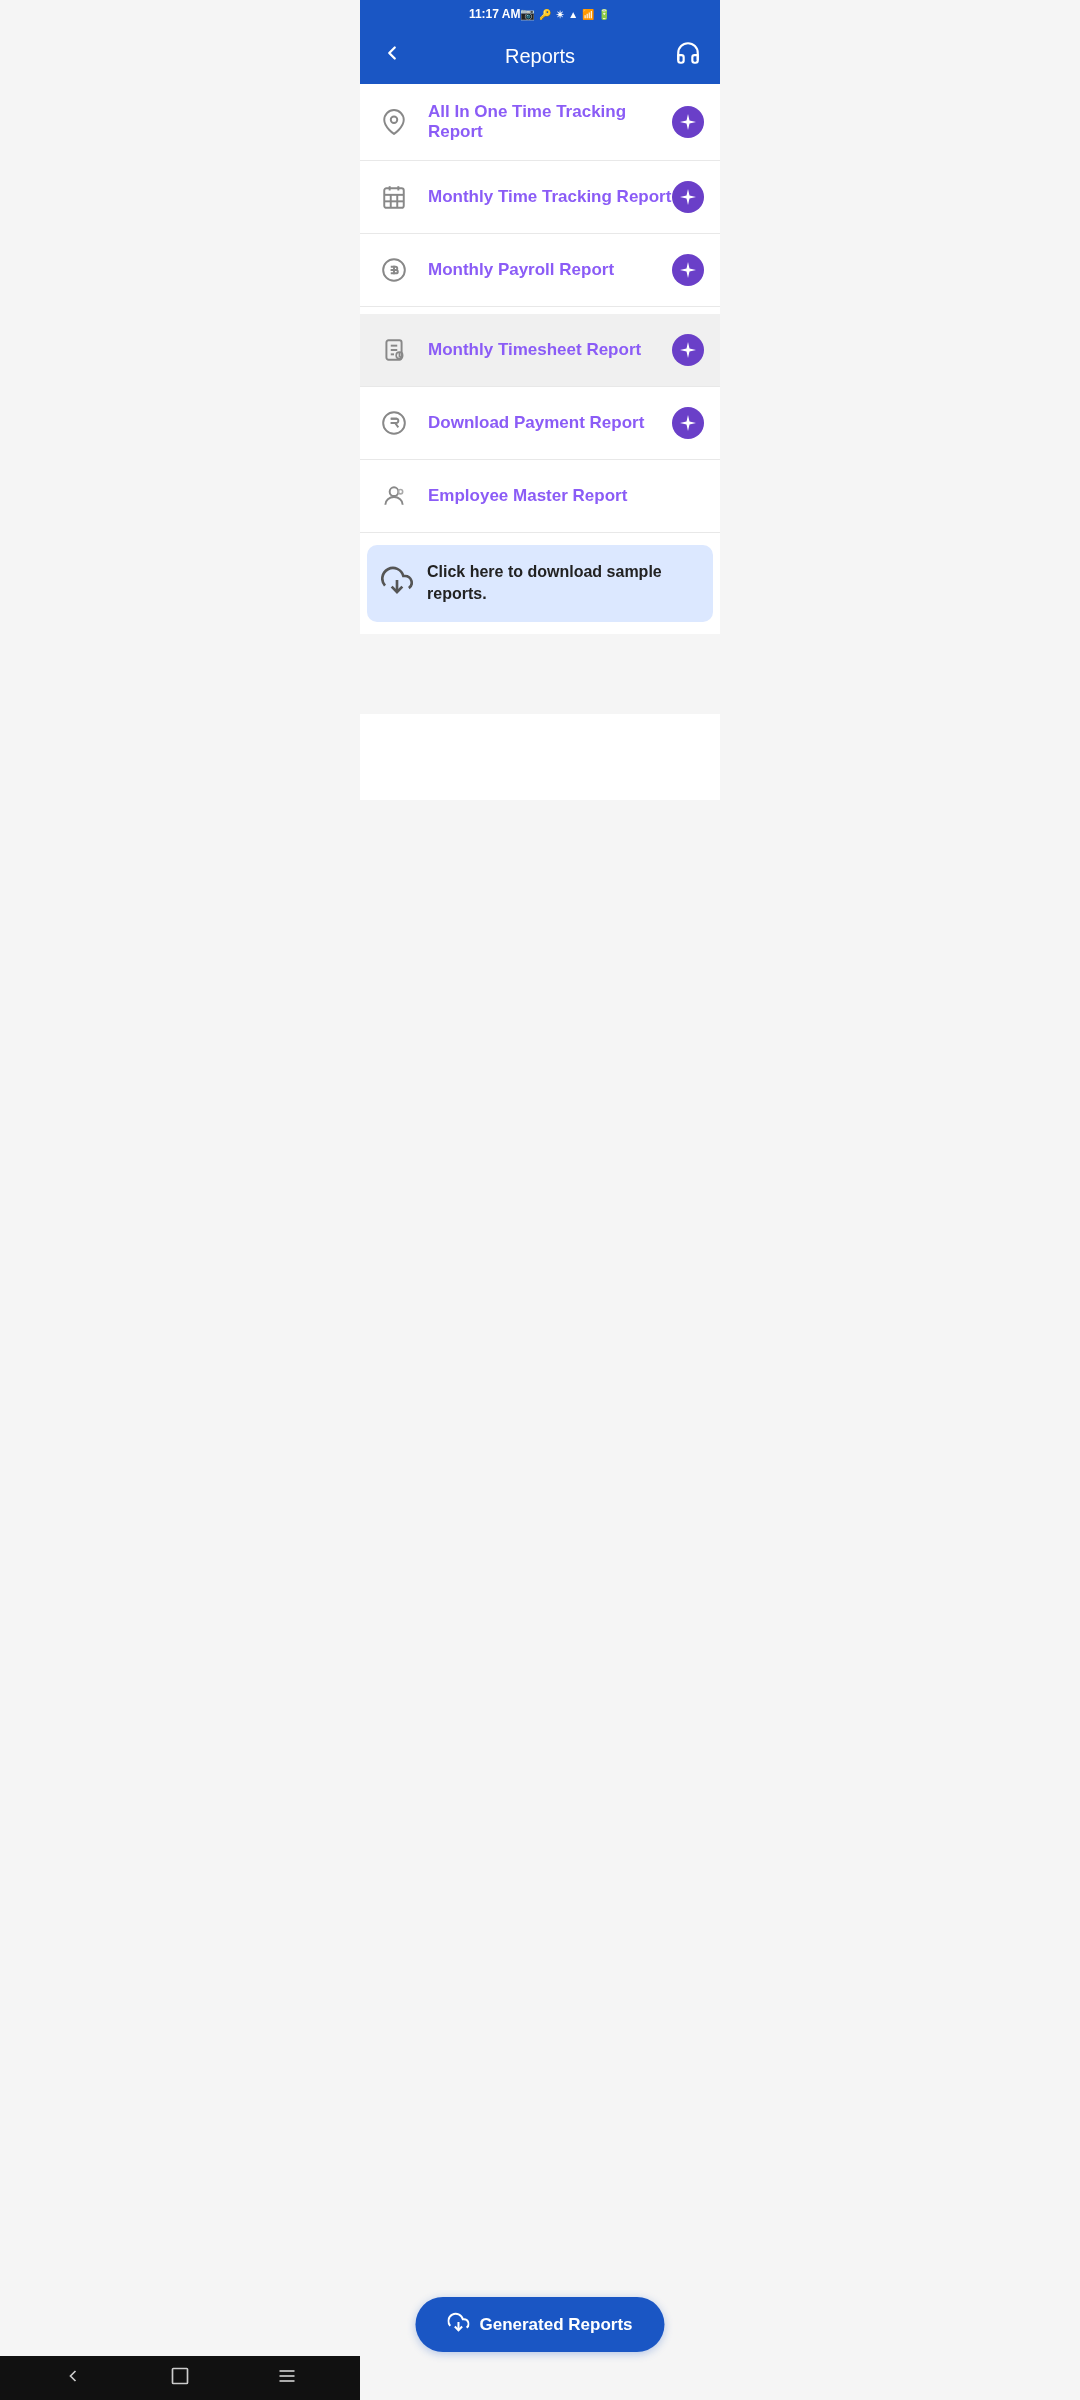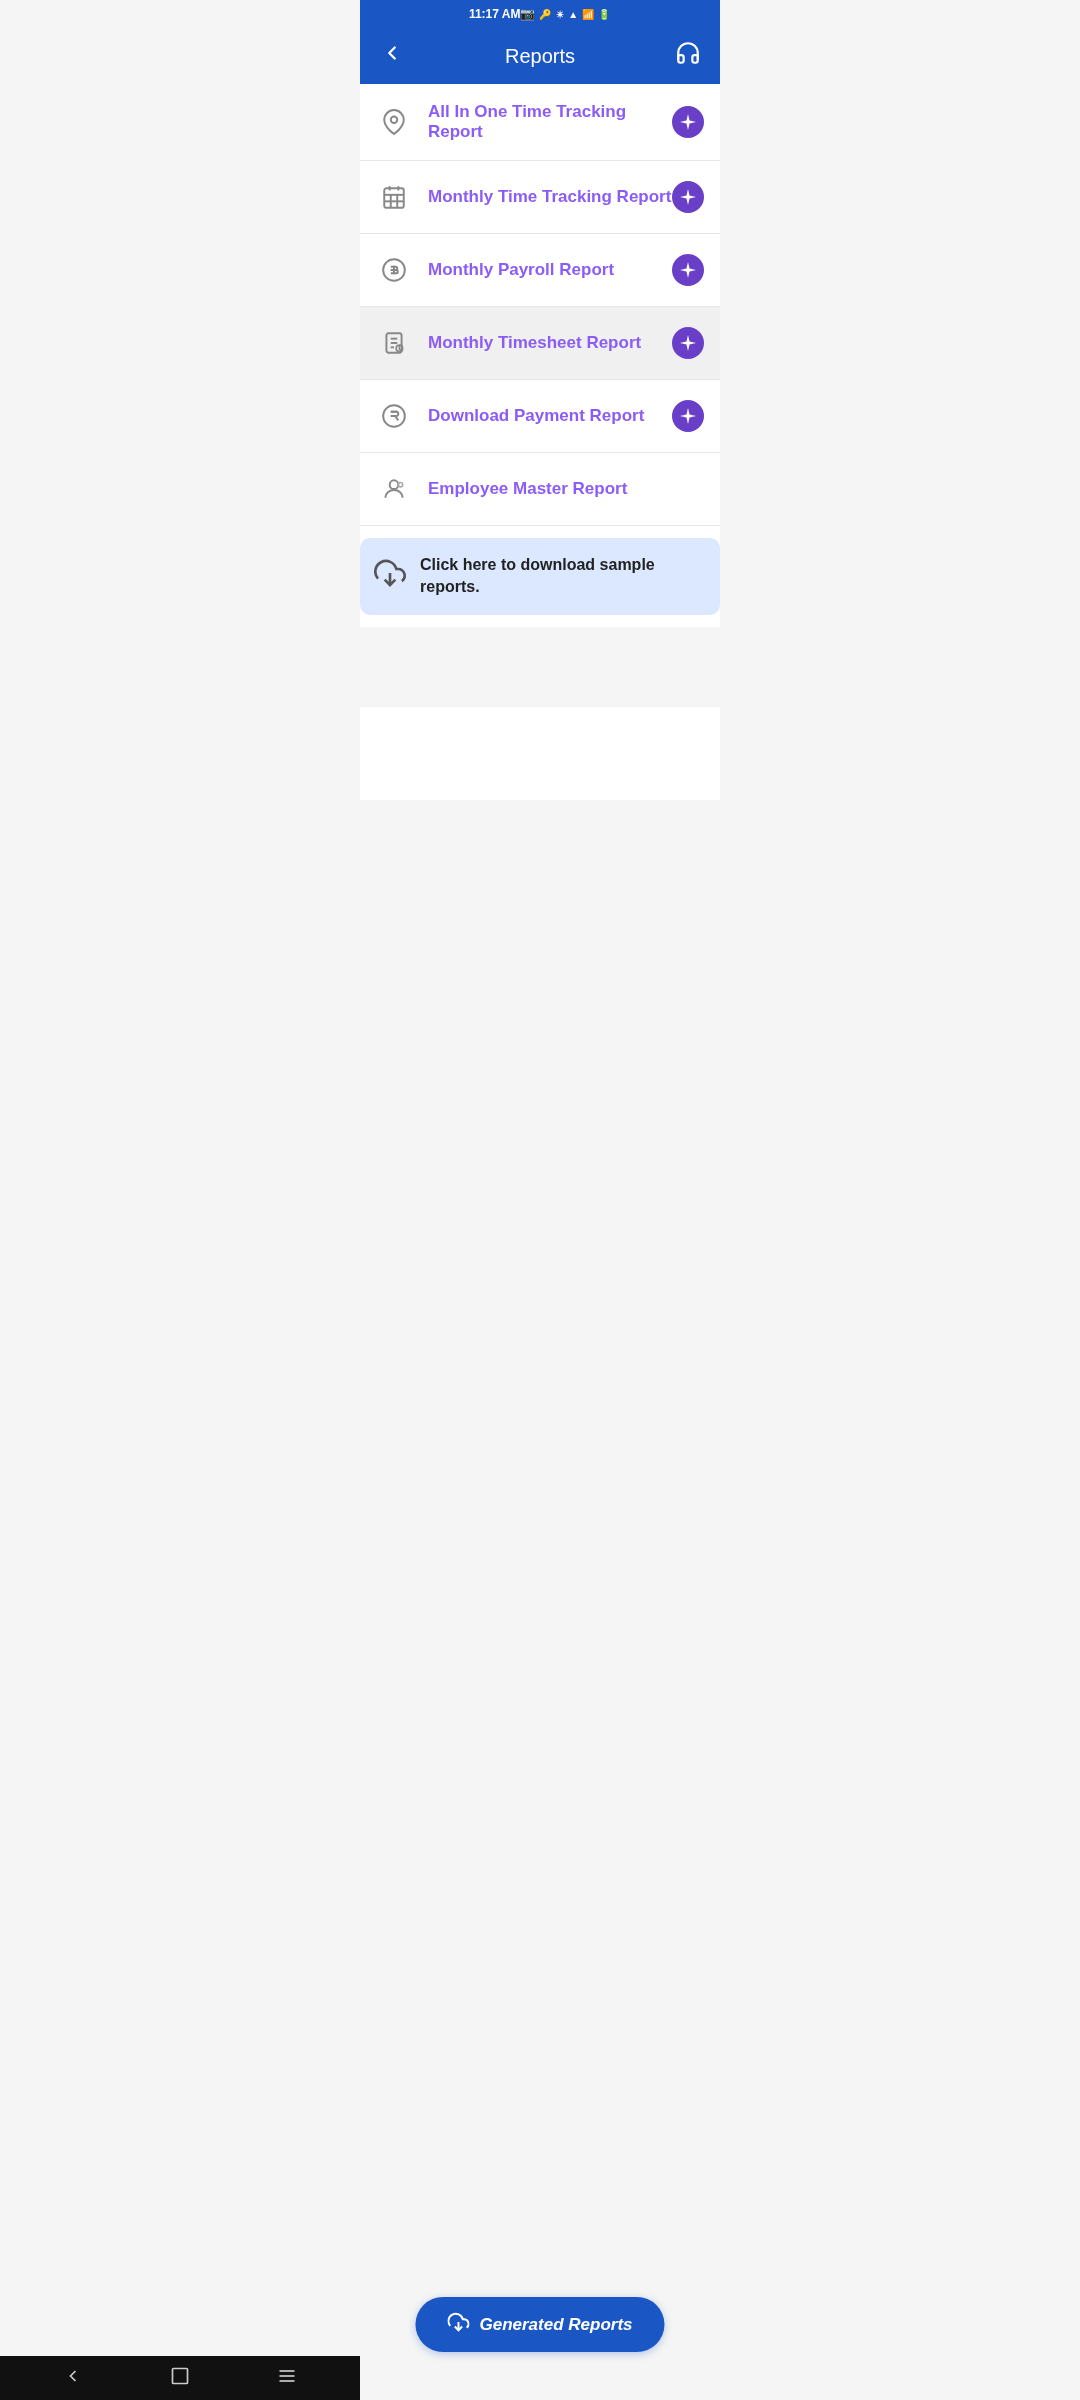--- a/index.html
+++ b/index.html
@@ -83,20 +83,21 @@
       display: flex;
       align-items: center;
       padding: 18px 16px;
       border-bottom: 1px solid #e8e8e8;
       cursor: pointer;
       background: white;
     }
 
     .report-item.highlighted {
       background: #f0f0f0;
+      margin-top: 7px;
     }
 
     .report-icon {
       width: 36px;
       height: 36px;
       display: flex;
       align-items: center;
       justify-content: center;
       color: #888;
       font-size: 22px;
@@ -126,21 +127,21 @@
       color: white;
       font-size: 16px;
       display: flex;
       align-items: center;
       justify-content: center;
     }
 
     
     .download-banner {
       background: #dce8ff;
-      margin: 12px 0;
+      margin: 12px 7px;
       border-radius: 10px;
       padding: 16px 14px;
       display: flex;
       align-items: center;
       gap: 14px;
       cursor: pointer;
     }
 
     .download-banner-icon {
       font-size: 26px;
@@ -173,21 +174,20 @@
       border-radius: 30px;
       padding: 14px 32px;
       font-size: 17px;
       font-weight: 600;
       display: flex;
       align-items: center;
       gap: 10px;
       cursor: pointer;
       box-shadow: 0 2px 8px rgba(26,86,196,0.3);
       white-space: nowrap;
-      font-style: italic;
     }
 
     .generated-reports-btn .dl-icon {
       font-size: 20px;
     }
 
     
     .nav-bar {
       position: fixed;
       bottom: 0;

